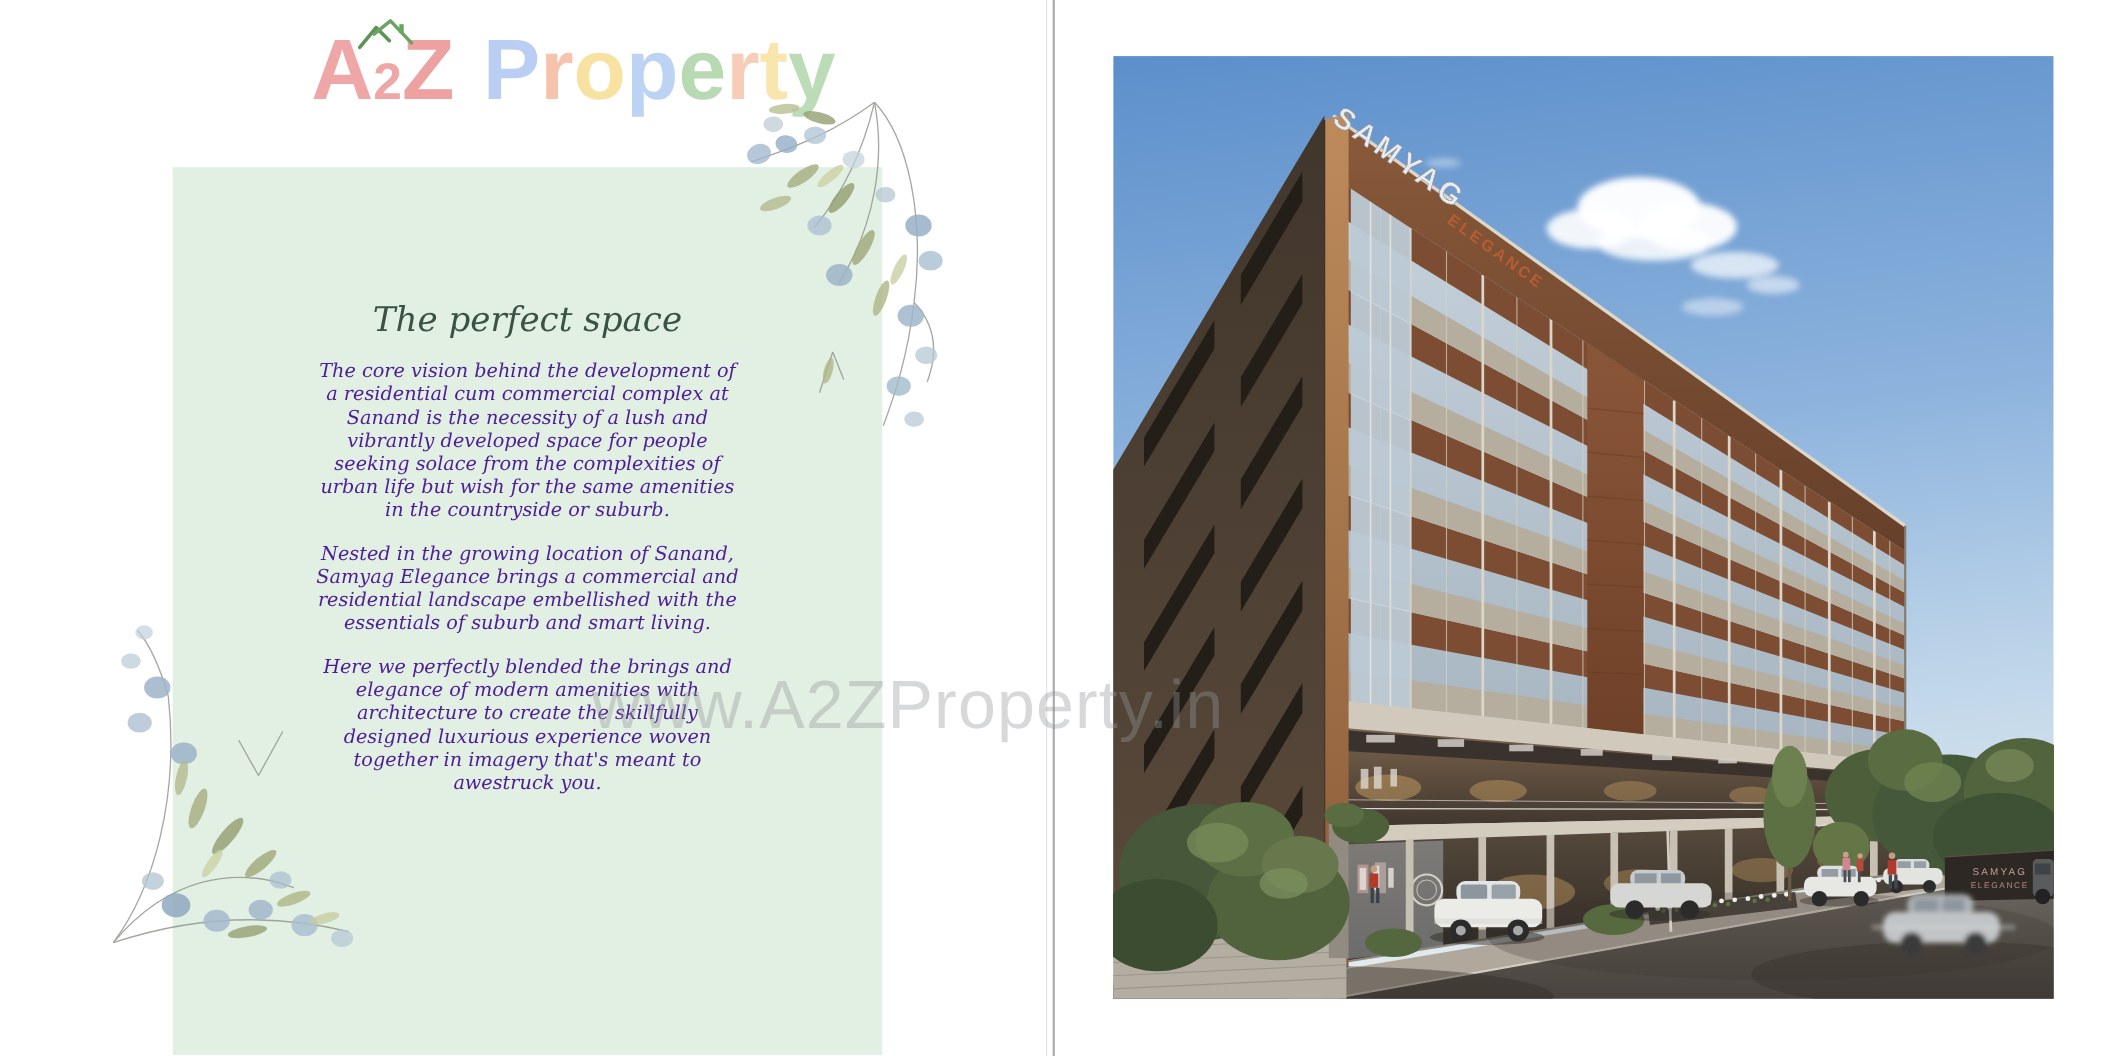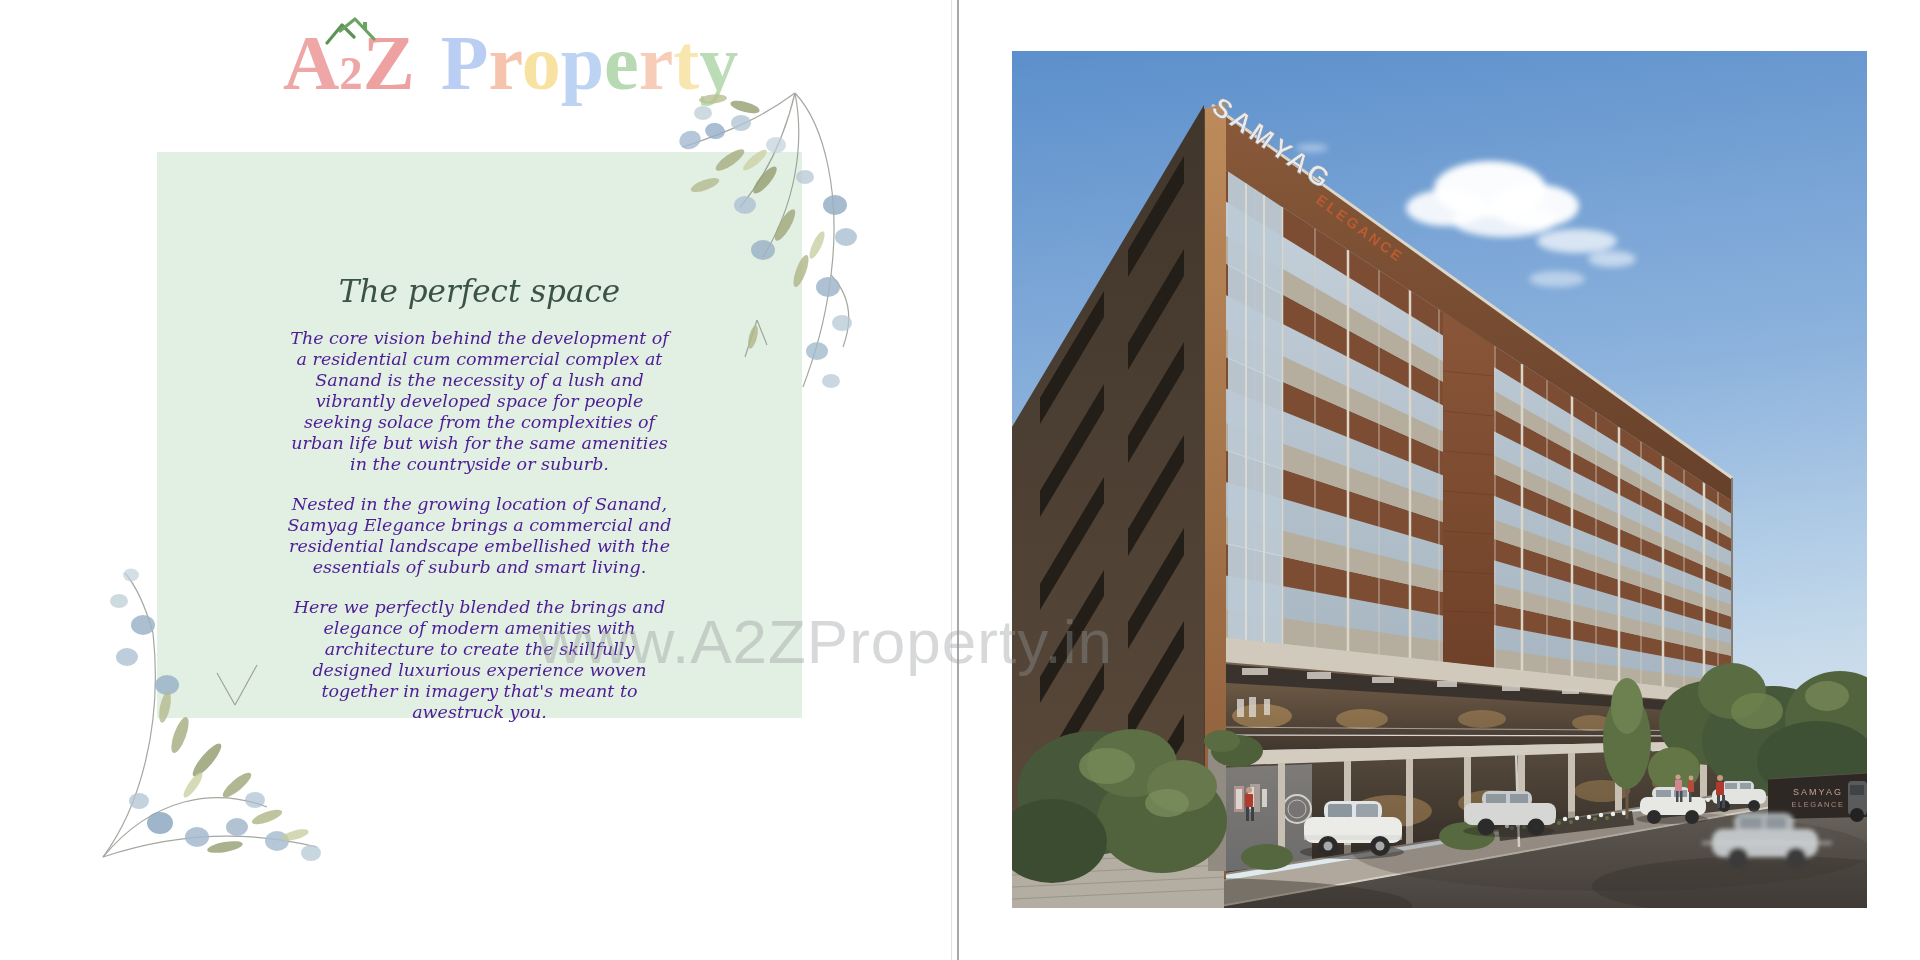--- a/index.html
+++ b/index.html
@@ -1,26 +1,26 @@
 <!DOCTYPE html>
 <html><head>
 <meta charset="utf-8">
 <style>
   html,body{margin:0;padding:0;background:#ffffff;}
   #spread{position:relative;width:1920px;height:960px;background:#ffffff;overflow:hidden;
           font-family:"Liberation Sans",sans-serif;}
   
   #left-page{position:absolute;left:0;top:0;width:951px;height:960px;background:#ffffff;}
   #logo{position:absolute;left:283px;top:24px;height:86px;white-space:nowrap;
-        font-weight:bold;font-size:78px;line-height:1;letter-spacing:0;font-family:Liberation Serif, serif;}
+        font-weight:bold;font-size:78px;line-height:1;letter-spacing:0;}
   #logo .word{display:inline-block;vertical-align:baseline;}
   #logo .w2{margin-left:26px;}
   #logo span.sm{font-size:0.60em;}
   #roof-icon{position:absolute;left:42px;top:-8px;width:52px;height:30px;}
-  #panel{position:absolute;left:157px;top:152px;width:645px;height:566px;background:#e2efe3;}
+  #panel{position:absolute;left:157px;top:152px;width:645px;height:807px;background:#e2efe3;}
   #panel-inner{box-sizing:border-box;padding-top:122px;width:100%;height:100%;
                text-align:center;font-family:"DejaVu Serif",serif;font-style:italic;}
   #panel-heading{font-size:31px;line-height:34px;margin:0 auto 20px auto;color:#3b5345;font-weight:500;}
   .para{width:392px;margin:0 auto 19px auto;font-size:17.5px;line-height:21px;color:#4c1d95;}
   .deco{position:absolute;pointer-events:none;}
   #deco-tr{left:645px;top:85px;width:240px;height:320px;}
   #deco-bl{left:85px;top:545px;width:250px;height:330px;}
   
   .vline{position:absolute;top:0;bottom:0;}
   #divider-light{left:951px;width:1px;background:#e2e2e2;}

